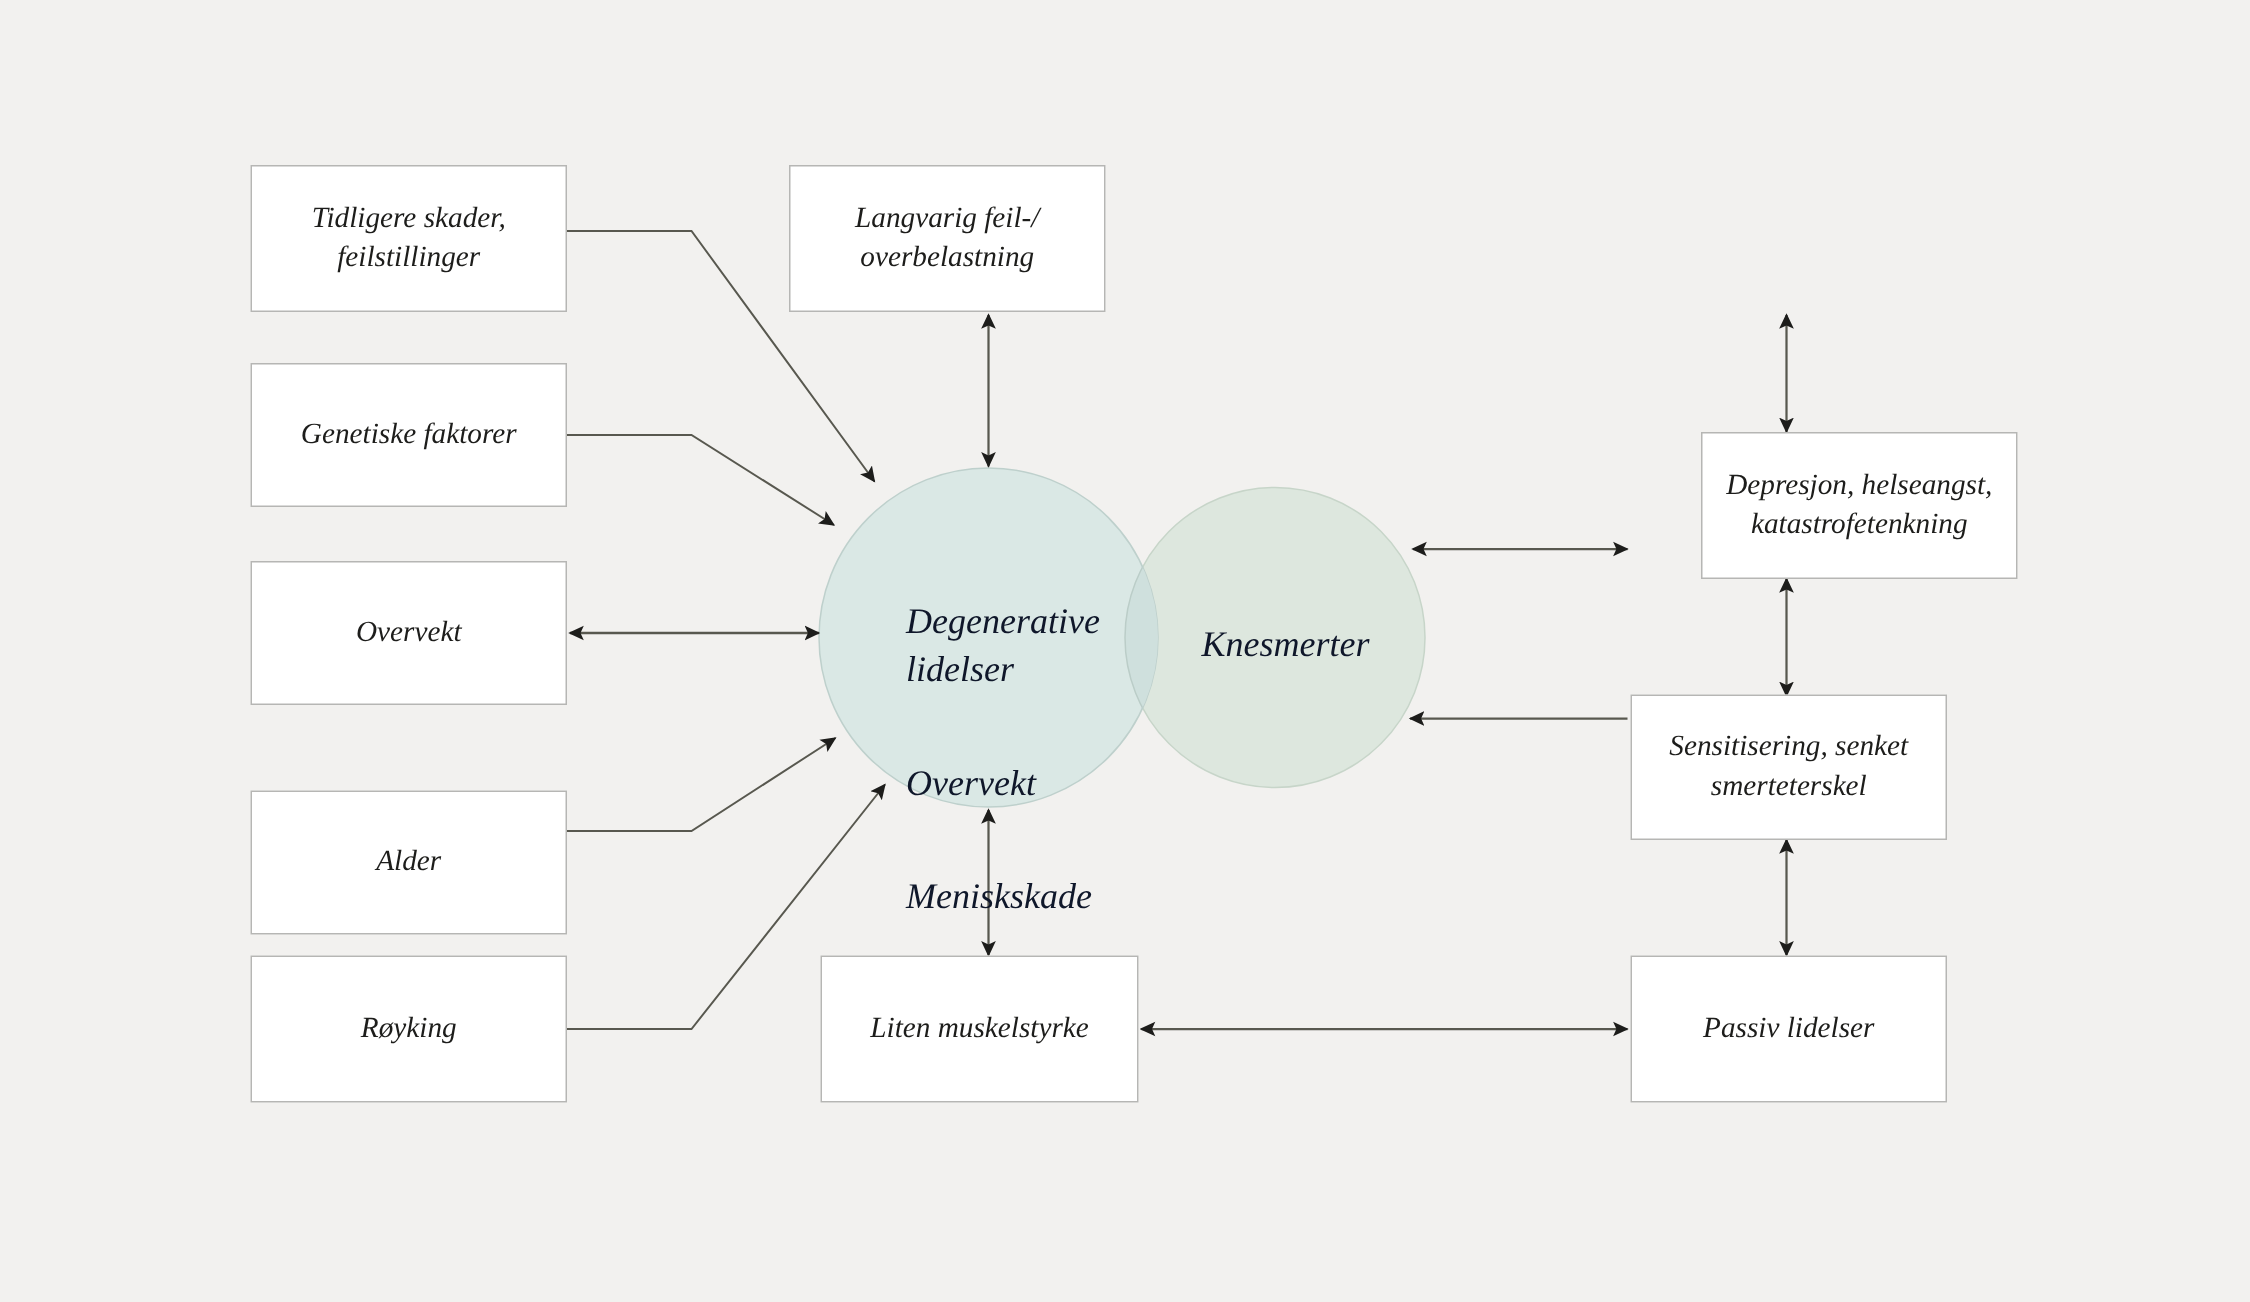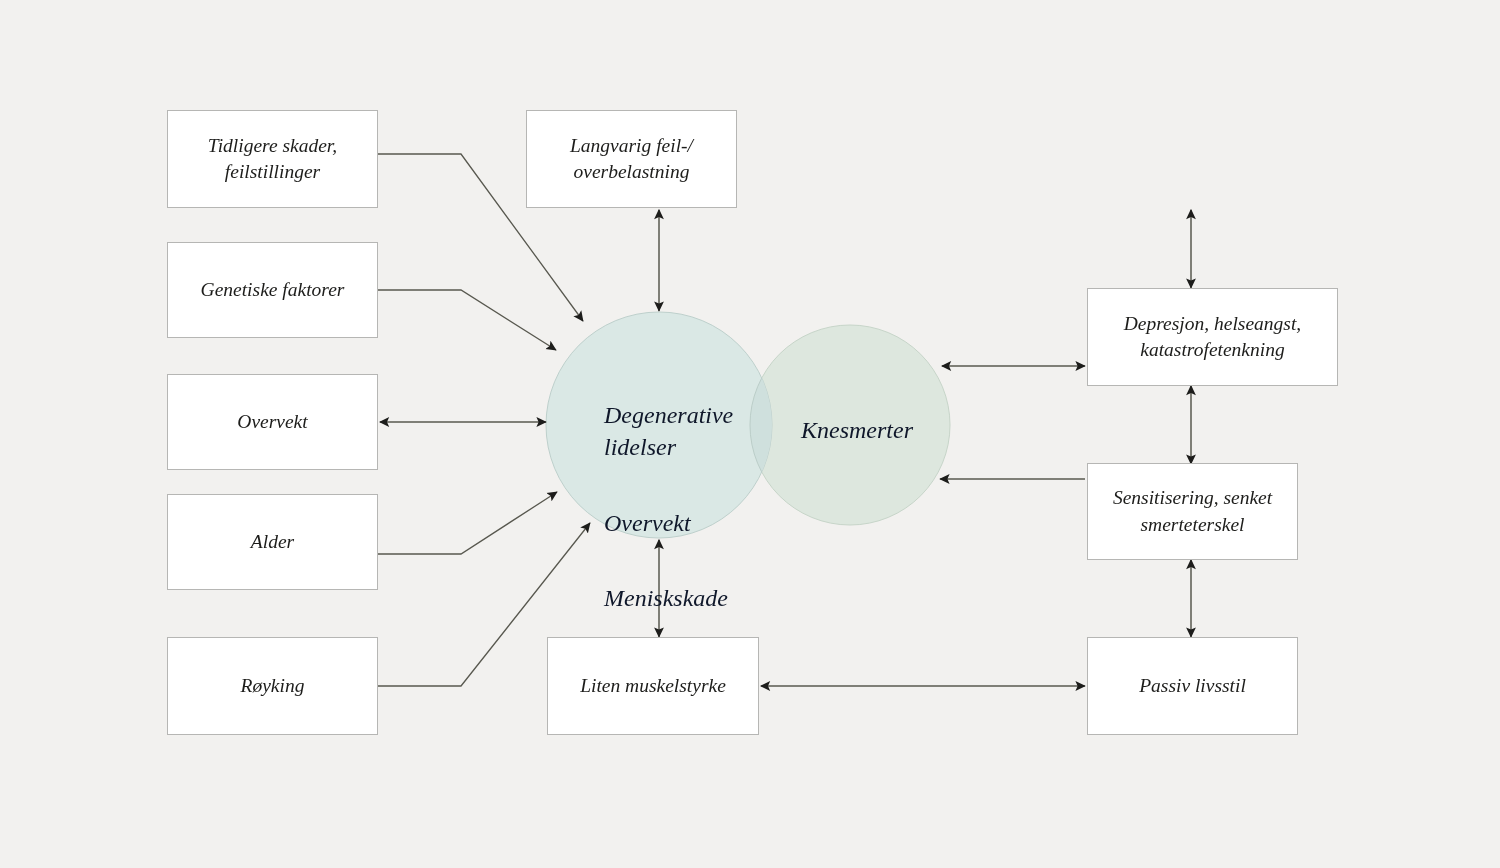--- a/index.html
+++ b/index.html
@@ -112,50 +112,50 @@
   </div>
 
   <div class="node-box" style="left:167px; top:242px; width:211px; height:96px;">
     <span style="white-space:pre-line;">Genetiske faktorer</span>
   </div>
 
   <div class="node-box" style="left:167px; top:374px; width:211px; height:96px;">
     <span style="white-space:pre-line;">Overvekt</span>
   </div>
 
-  <div class="node-box" style="left:167px; top:494px; width:211px; height:96px;">
+  <div class="node-box" style="left:167px; top:527px; width:211px; height:96px;">
     <span style="white-space:pre-line;">Alder</span>
   </div>
 
   <div class="node-box" style="left:167px; top:637px; width:211px; height:98px;">
     <span style="white-space:pre-line;">Røyking</span>
   </div>
 
   <div class="node-box" style="left:526px; top:110px; width:211px; height:98px;">
     <span style="white-space:pre-line;">Langvarig feil-/
 overbelastning</span>
   </div>
 
   <div class="node-box" style="left:547px; top:637px; width:212px; height:98px;">
     <span style="white-space:pre-line;">Liten  muskelstyrke</span>
   </div>
 
 
-  <div class="node-box" style="left:1087px; top:288px; width:251px; height:98px;">
+  <div class="node-box" style="left:1134px; top:288px; width:211px; height:98px;">
     <span style="white-space:pre-line;">Depresjon, helseangst,
 katastrofetenkning</span>
   </div>
 
   <div class="node-box" style="left:1087px; top:463px; width:211px; height:97px;">
     <span style="white-space:pre-line;">Sensitisering, senket
 smerteterskel</span>
   </div>
 
   <div class="node-box" style="left:1087px; top:637px; width:211px; height:98px;">
-    <span style="white-space:pre-line;">Passiv livsstil</span>
+    <span style="white-space:pre-line;">Passiv lidelser</span>
   </div>
 
   <div class="circle-label venn-left-label">
     <div class="ln">Degenerative lidelser</div>
     <div class="ln">Overvekt</div>
     <div class="ln">Meniskskade</div>
   </div>
 
   <div class="circle-label venn-right-label">Knesmerter</div>
 

